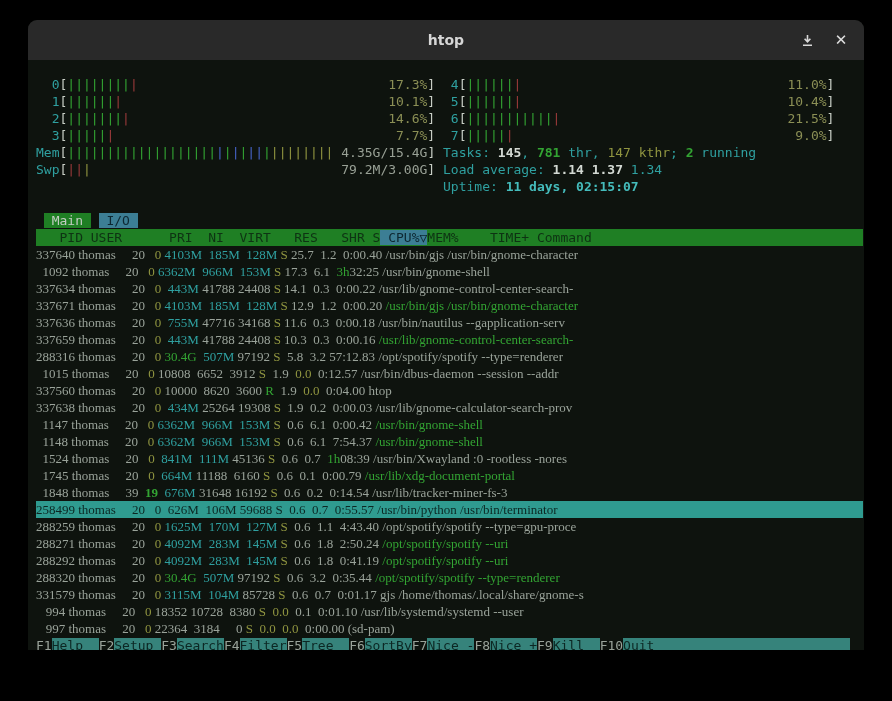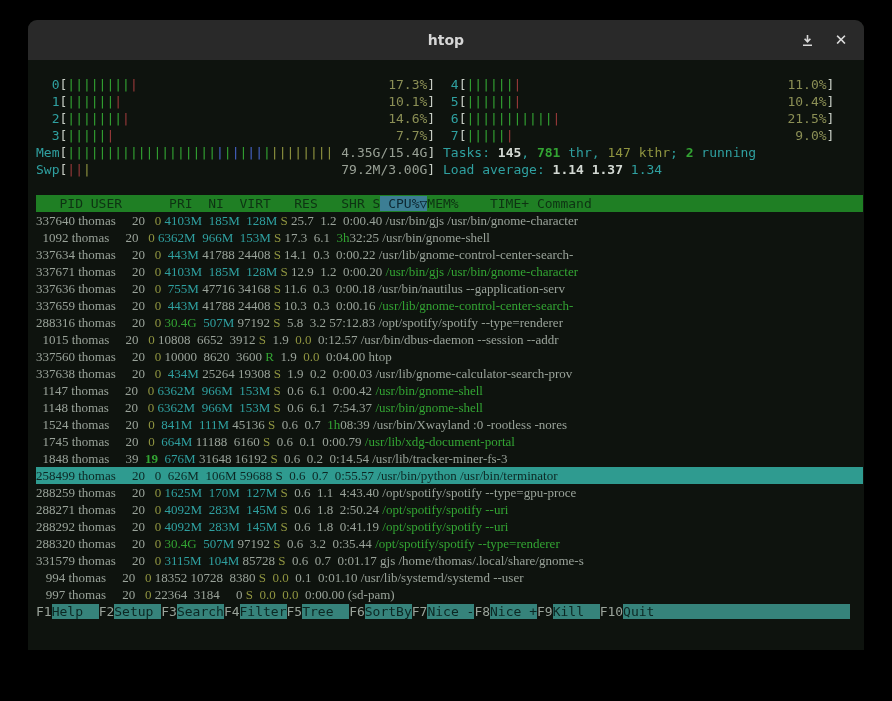--- a/index.html
+++ b/index.html
@@ -50,21 +50,23 @@
         <span class="tb-btn close-x">✕</span>
       </span>
     </div>
     <div class="term" id="term">
         <div class="line"><span><span class="c-cyan">  0</span><span class="c-brk">[</span><span class="c-green">||||||||</span><span class="c-red">|</span><span>                                </span><span class="c-pct">17.3%</span><span class="c-brk">]</span></span><span> </span><span><span class="c-cyan"> 4</span><span class="c-brk">[</span><span class="c-green">||||||</span><span class="c-red">|</span><span>                                  </span><span class="c-pct">11.0%</span><span class="c-brk">]</span></span></div>
         <div class="line"><span><span class="c-cyan">  1</span><span class="c-brk">[</span><span class="c-green">||||||</span><span class="c-red">|</span><span>                                  </span><span class="c-pct">10.1%</span><span class="c-brk">]</span></span><span> </span><span><span class="c-cyan"> 5</span><span class="c-brk">[</span><span class="c-green">||||||</span><span class="c-red">|</span><span>                                  </span><span class="c-pct">10.4%</span><span class="c-brk">]</span></span></div>
         <div class="line"><span><span class="c-cyan">  2</span><span class="c-brk">[</span><span class="c-green">|||||||</span><span class="c-red">|</span><span>                                 </span><span class="c-pct">14.6%</span><span class="c-brk">]</span></span><span> </span><span><span class="c-cyan"> 6</span><span class="c-brk">[</span><span class="c-green">|||||||||||</span><span class="c-red">|</span><span>                             </span><span class="c-pct">21.5%</span><span class="c-brk">]</span></span></div>
         <div class="line"><span><span class="c-cyan">  3</span><span class="c-brk">[</span><span class="c-green">|||||</span><span class="c-red">|</span><span>                                    </span><span class="c-pct">7.7%</span><span class="c-brk">]</span></span><span> </span><span><span class="c-cyan"> 7</span><span class="c-brk">[</span><span class="c-green">|||||</span><span class="c-red">|</span><span>                                    </span><span class="c-pct">9.0%</span><span class="c-brk">]</span></span></div>
         <div class="line"><span><span class="c-cyan">Mem</span><span class="c-brk">[</span><span class="c-green">|||||||||||||||||||</span><span class="c-blue">|</span><span class="c-green">|</span><span class="c-blue">|</span><span class="c-green">|</span><span class="c-blue">||</span><span class="c-green">|</span><span class="c-olive">||||||||</span><span> </span><span class="c-val">4.35G/15.4G</span><span class="c-brk">]</span></span><span> </span><span><span class="c-cyan">Tasks: </span><span class="c-white">145</span><span class="c-cyan">, </span><span class="c-green b">781</span><span class="c-cyan"> thr</span><span class="c-cyan">, </span><span class="c-olive">147 kthr</span><span class="c-cyan">; </span><span class="c-green b">2</span><span class="c-cyan"> running</span></span></div>
         <div class="line"><span><span class="c-cyan">Swp</span><span class="c-brk">[</span><span class="c-red">||</span><span class="c-olive">|</span><span>                                </span><span class="c-val">79.2M/3.00G</span><span class="c-brk">]</span></span><span> </span><span><span class="c-cyan">Load average: </span><span class="c-white">1.14 </span><span class="c-white">1.37 </span><span class="c-cyan">1.34</span></span></div>
+        <div class="line"><span>                                                    </span><span><span class="c-cyan">Uptime: </span><span class="c-bcyan">11 days, 02:15:07</span></span></div>
         <div class="line"></div>
+        <div class="line"><span> </span><span class="tab-active"> Main </span><span class="tab-io"> I/O </span></div>
         <div class="line hdr"><span>   PID USER      PRI  NI  VIRT   RES   SHR S</span><span class="sortcell"> CPU%▽</span><span>MEM%    TIME+ Command</span></div>
         <div class="line row"><span>337640 thomas     20 </span><span class="c-olive">  0</span><span> </span><span class="c-cyan">4103M</span><span> </span><span class="c-cyan"> 185M</span><span> </span><span class="c-cyan"> 128M</span><span> </span><span class="c-olive">S</span><span> </span><span>25.7</span><span> </span><span> 1.2</span><span> </span><span> 0:00.40</span><span> </span><span>/usr/bin/gjs /usr/bin/gnome-character</span></div>
         <div class="line row"><span>  1092 thomas     20 </span><span class="c-olive">  0</span><span> </span><span class="c-cyan">6362M</span><span> </span><span class="c-cyan"> 966M</span><span> </span><span class="c-cyan"> 153M</span><span> </span><span class="c-olive">S</span><span> </span><span>17.3</span><span> </span><span> 6.1</span><span> </span><span class="c-green"> 3h</span><span>32:25</span><span> </span><span>/usr/bin/gnome-shell</span></div>
         <div class="line row"><span>337634 thomas     20 </span><span class="c-olive">  0</span><span> </span><span class="c-cyan"> 443M</span><span> </span><span>41788</span><span> </span><span>24408</span><span> </span><span class="c-olive">S</span><span> </span><span>14.1</span><span> </span><span> 0.3</span><span> </span><span> 0:00.22</span><span> </span><span>/usr/lib/gnome-control-center-search-</span></div>
         <div class="line row"><span>337671 thomas     20 </span><span class="c-olive">  0</span><span> </span><span class="c-cyan">4103M</span><span> </span><span class="c-cyan"> 185M</span><span> </span><span class="c-cyan"> 128M</span><span> </span><span class="c-olive">S</span><span> </span><span>12.9</span><span> </span><span> 1.2</span><span> </span><span> 0:00.20</span><span> </span><span class="c-green">/usr/bin/gjs /usr/bin/gnome-character</span></div>
         <div class="line row"><span>337636 thomas     20 </span><span class="c-olive">  0</span><span> </span><span class="c-cyan"> 755M</span><span> </span><span>47716</span><span> </span><span>34168</span><span> </span><span class="c-olive">S</span><span> </span><span>11.6</span><span> </span><span> 0.3</span><span> </span><span> 0:00.18</span><span> </span><span>/usr/bin/nautilus --gapplication-serv</span></div>
         <div class="line row"><span>337659 thomas     20 </span><span class="c-olive">  0</span><span> </span><span class="c-cyan"> 443M</span><span> </span><span>41788</span><span> </span><span>24408</span><span> </span><span class="c-olive">S</span><span> </span><span>10.3</span><span> </span><span> 0.3</span><span> </span><span> 0:00.16</span><span> </span><span class="c-green">/usr/lib/gnome-control-center-search-</span></div>
         <div class="line row"><span>288316 thomas     20 </span><span class="c-olive">  0</span><span> </span><span class="c-green">30.4G</span><span> </span><span class="c-cyan"> 507M</span><span> </span><span>97192</span><span> </span><span class="c-olive">S</span><span> </span><span> 5.8</span><span> </span><span> 3.2</span><span> </span><span>57:12.83</span><span> </span><span>/opt/spotify/spotify --type=renderer</span></div>
         <div class="line row"><span>  1015 thomas     20 </span><span class="c-olive">  0</span><span> </span><span>10808</span><span> </span><span> 6652</span><span> </span><span> 3912</span><span> </span><span class="c-olive">S</span><span> </span><span> 1.9</span><span> </span><span class="c-olive"> 0.0</span><span> </span><span> 0:12.57</span><span> </span><span>/usr/bin/dbus-daemon --session --addr</span></div>
         <div class="line row"><span>337560 thomas     20 </span><span class="c-olive">  0</span><span> </span><span>10000</span><span> </span><span> 8620</span><span> </span><span> 3600</span><span> </span><span class="c-green">R</span><span> </span><span> 1.9</span><span> </span><span class="c-olive"> 0.0</span><span> </span><span> 0:04.00</span><span> </span><span>htop</span></div>

